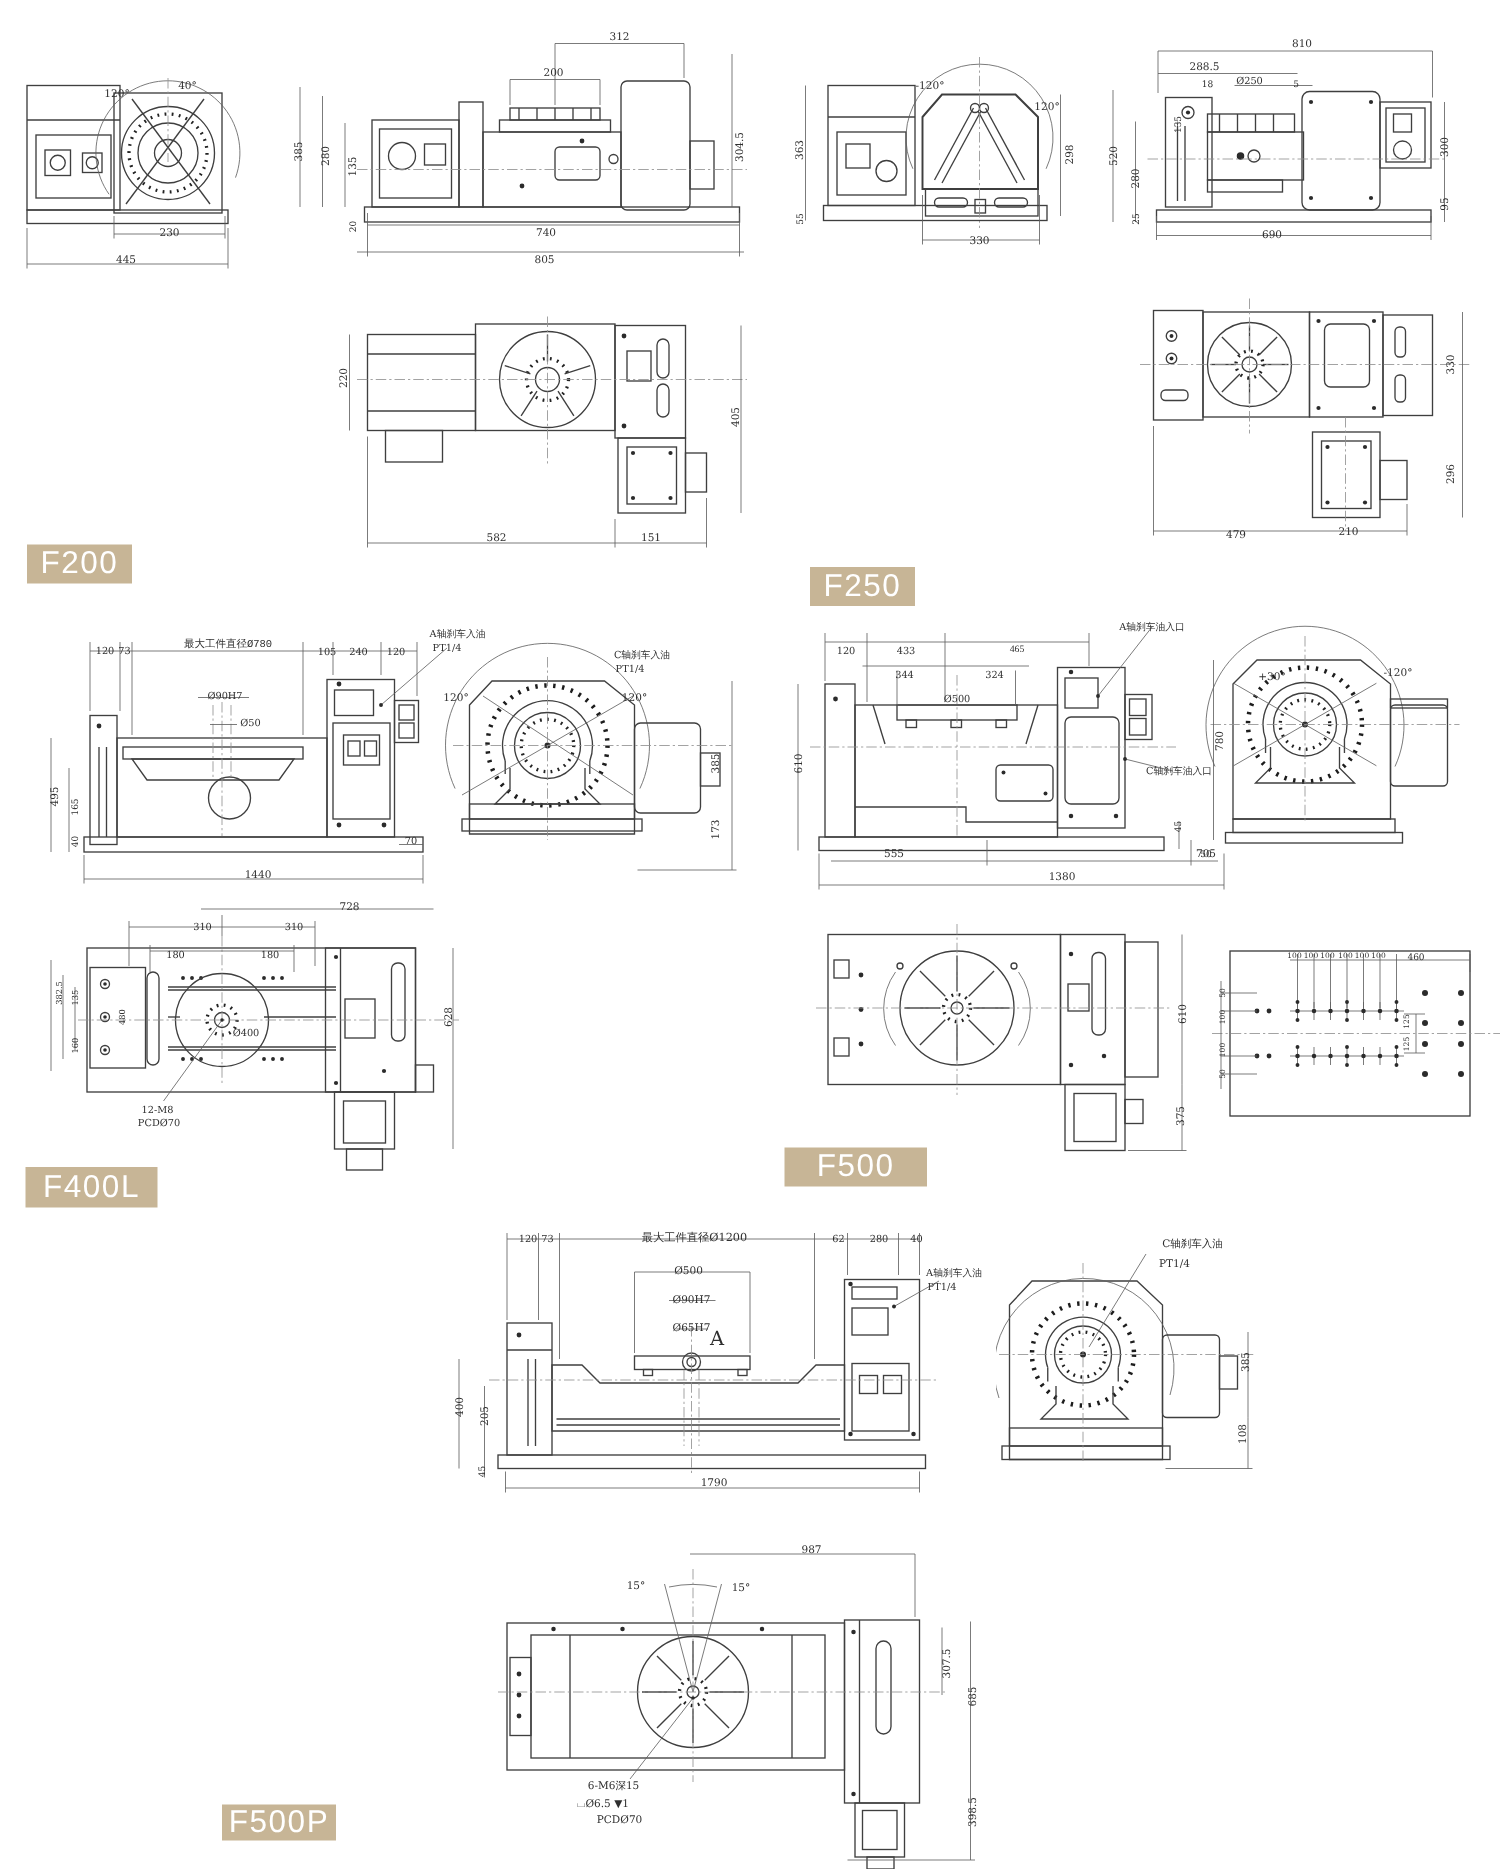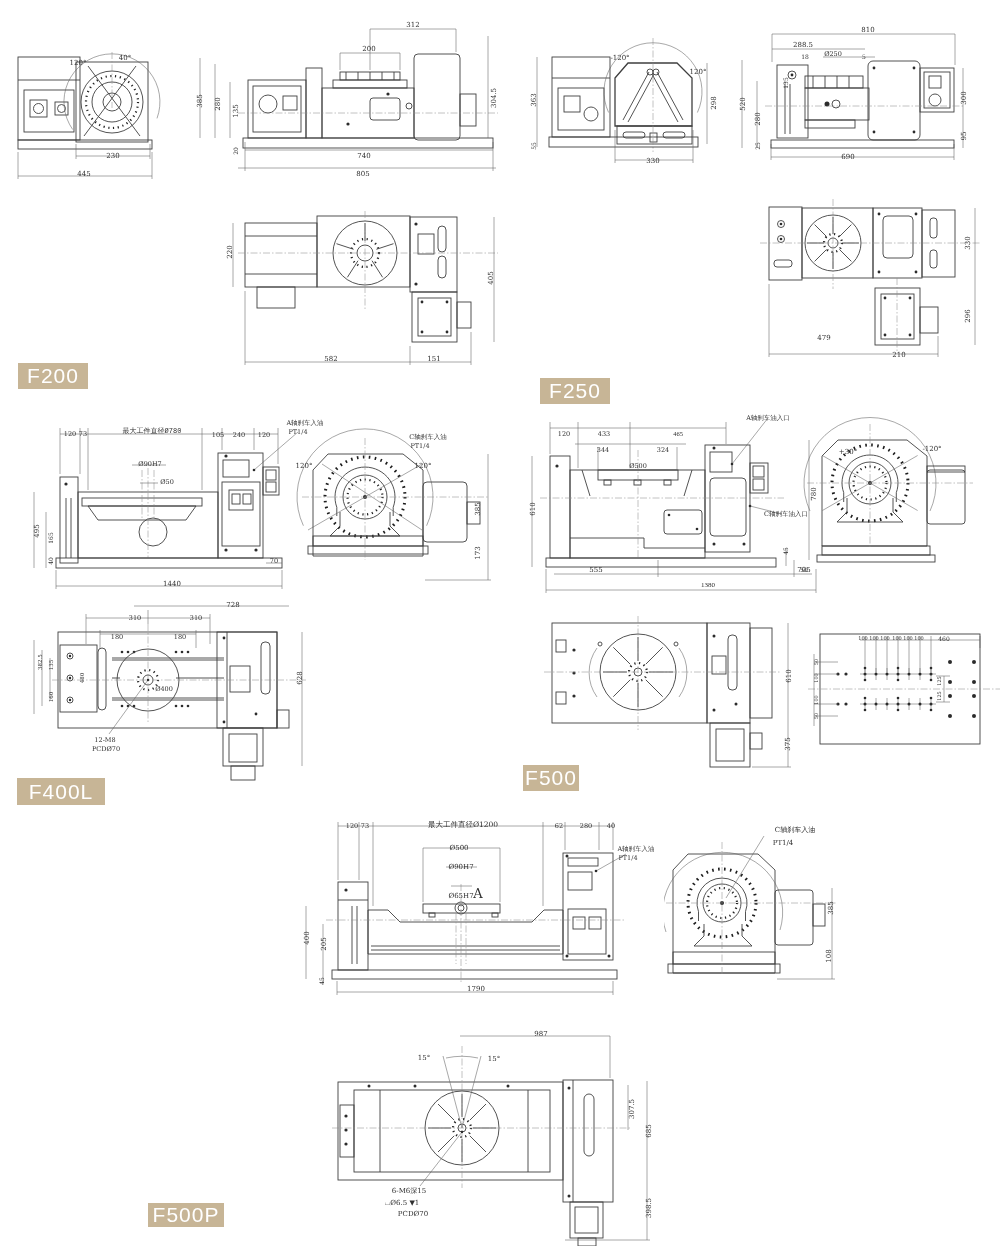--- a/index.html
+++ b/index.html
@@ -14,21 +14,21 @@
   .view svg .dotring{stroke:#222;stroke-width:2.2;stroke-dasharray:1.2 3.6;fill:none;}
   .view svg .dotring2{stroke:#1d1d1d;stroke-width:3;stroke-dasharray:1.6 4.4;fill:none;}
   .dl{position:absolute;color:#2f2f2f;white-space:nowrap;line-height:1;
       transform:translate(-50%,-50%);z-index:5;}
   .badge{position:absolute;background:#c7b596;color:#ffffff;
       font-family:"Liberation Sans",sans-serif;font-size:21px;font-weight:400;
       display:flex;align-items:center;justify-content:center;letter-spacing:1px;z-index:6;}
   #badge-f200{left:18px;top:363px;width:70px;height:26px;}
   #badge-f250{left:540px;top:378px;width:70px;height:26px;}
   #badge-f400l{left:17px;top:778px;width:88px;height:27px;}
-  #badge-f500{left:523px;top:765px;width:56px;height:26px;}
+  #badge-f500{left:523px;top:765px;width:95px;height:26px;}
   #badge-f500p{left:148px;top:1203px;width:76px;height:24px;}
 </style>
 </head>
 <body>
 
 <div id="canvas">
 
   <div class="view" style="left:10px;top:50px">
     <svg width="155" height="140" viewBox="0 0 155 140">
       <rect x="8" y="7" width="62" height="83"></rect>
@@ -719,21 +719,21 @@
     <span class="dl" style="left: 864px; top: 57px; font-size: 6px;">5</span>
     <span class="dl" style="left: 743px; top: 104px; font-size: 7px; transform: translate(-50%, -50%) rotate(-90deg);">520</span>
     <span class="dl" style="left: 786px; top: 83px; font-size: 6px; transform: translate(-50%, -50%) rotate(-90deg);">135</span>
     <span class="dl" style="left: 758px; top: 119px; font-size: 7px; transform: translate(-50%, -50%) rotate(-90deg);">280</span>
     <span class="dl" style="left: 758px; top: 146px; font-size: 6px; transform: translate(-50%, -50%) rotate(-90deg);">25</span>
     <span class="dl" style="left: 964px; top: 98px; font-size: 7px; transform: translate(-50%, -50%) rotate(-90deg);">300</span>
     <span class="dl" style="left: 964px; top: 136px; font-size: 7px; transform: translate(-50%, -50%) rotate(-90deg);">95</span>
     <span class="dl" style="left: 848px; top: 157px; font-size: 7px;">690</span>
     <span class="dl" style="left: 968px; top: 243px; font-size: 7px; transform: translate(-50%, -50%) rotate(-90deg);">330</span>
     <span class="dl" style="left: 968px; top: 316px; font-size: 7px; transform: translate(-50%, -50%) rotate(-90deg);">296</span>
-    <span class="dl" style="left: 824px; top: 338px; font-size: 7px;">479</span>
+    <span class="dl" style="left: 824px; top: 357px; font-size: 7px;">479</span>
     <span class="dl" style="left: 899px; top: 355px; font-size: 7px;">210</span>
     <span class="dl" style="left: 70px; top: 434px; font-size: 6.5px;">120</span>
     <span class="dl" style="left: 83px; top: 434px; font-size: 6.5px;">73</span>
     <span class="dl" style="left: 152px; top: 431px; font-size: 7px; font-family: Liberation Mono, monospace;">最大工件直径Ø780</span>
     <span class="dl" style="left: 218px; top: 435px; font-size: 6.5px;">105</span>
     <span class="dl" style="left: 239px; top: 435px; font-size: 6.5px;">240</span>
     <span class="dl" style="left: 264px; top: 435px; font-size: 6.5px;">120</span>
     <span class="dl" style="left: 305px; top: 423px; font-size: 6.5px;">A轴刹车入油</span>
     <span class="dl" style="left: 298px; top: 432px; font-size: 6.5px;">PT1/4</span>
     <span class="dl" style="left: 150px; top: 464px; font-size: 6.5px;">Ø90H7</span>
@@ -768,21 +768,21 @@
     <span class="dl" style="left: 603px; top: 450px; font-size: 6.5px;">344</span>
     <span class="dl" style="left: 663px; top: 450px; font-size: 6.5px;">324</span>
     <span class="dl" style="left: 638px; top: 466px; font-size: 6.5px;">Ø500</span>
     <span class="dl" style="left: 768px; top: 418px; font-size: 6.5px;">A轴刹车油入口</span>
     <span class="dl" style="left: 786px; top: 514px; font-size: 6.5px;">C轴刹车油入口</span>
     <span class="dl" style="left: 533px; top: 509px; font-size: 7px; transform: translate(-50%, -50%) rotate(-90deg);">610</span>
     <span class="dl" style="left: 786px; top: 551px; font-size: 6px; transform: translate(-50%, -50%) rotate(-90deg);">45</span>
     <span class="dl" style="left: 596px; top: 570px; font-size: 7px;">555</span>
     <span class="dl" style="left: 804px; top: 570px; font-size: 7px;">705</span>
     <span class="dl" style="left: 804px; top: 570px; font-size: 6px;">50</span>
-    <span class="dl" style="left: 708px; top: 585px; font-size: 7px; font-family: Liberation Serif, serif;">1380</span>
+    <span class="dl" style="left: 708px; top: 585px; font-size: 7px;">1380</span>
     <span class="dl" style="left: 848px; top: 416px; font-size: 7px; margin-top: 36px;">+30°</span>
     <span class="dl" style="left: 932px; top: 449px; font-size: 7px;">-120°</span>
     <span class="dl" style="left: 814px; top: 494px; font-size: 7px; transform: translate(-50%, -50%) rotate(-90deg);">780</span>
     <span class="dl" style="left: 789px; top: 676px; font-size: 7px; transform: translate(-50%, -50%) rotate(-90deg);">610</span>
     <span class="dl" style="left: 788px; top: 744px; font-size: 7px; transform: translate(-50%, -50%) rotate(-90deg);">375</span>
     <span class="dl" style="left: 863px; top: 638px; font-size: 5px;">100</span>
     <span class="dl" style="left: 874px; top: 638px; font-size: 5px;">100</span>
     <span class="dl" style="left: 885px; top: 638px; font-size: 5px;">100</span>
     <span class="dl" style="left: 897px; top: 638px; font-size: 5px;">100</span>
     <span class="dl" style="left: 908px; top: 638px; font-size: 5px;">100</span>
@@ -795,21 +795,21 @@
     <span class="dl" style="left: 816px; top: 700px; font-size: 5px; transform: translate(-50%, -50%) rotate(-90deg);">100</span>
     <span class="dl" style="left: 816px; top: 716px; font-size: 5px; transform: translate(-50%, -50%) rotate(-90deg);">50</span>
     <span class="dl" style="left: 352px; top: 826px; font-size: 6.5px;">120</span>
     <span class="dl" style="left: 365px; top: 826px; font-size: 6.5px;">73</span>
     <span class="dl" style="left: 463px; top: 825px; font-size: 7.5px;">最大工件直径Ø1200</span>
     <span class="dl" style="left: 559px; top: 826px; font-size: 6.5px; text-align: right;">62</span>
     <span class="dl" style="left: 586px; top: 826px; font-size: 6.5px;">280</span>
     <span class="dl" style="left: 611px; top: 826px; font-size: 6.5px;">40</span>
     <span class="dl" style="left: 459px; top: 848px; font-size: 7px;">Ø500</span>
     <span class="dl" style="left: 461px; top: 867px; font-size: 7px;">Ø90H7</span>
-    <span class="dl" style="left: 461px; top: 886px; font-size: 7px; margin-top: 10px;">Ø65H7</span>
+    <span class="dl" style="left: 461px; top: 886px; font-size: 7px;">Ø65H7</span>
     <span class="dl" style="left: 478px; top: 893px; font-size: 13px;">A</span>
     <span class="dl" style="left: 636px; top: 849px; font-size: 6.5px;">A轴刹车入油</span>
     <span class="dl" style="left: 628px; top: 858px; font-size: 6.5px;">PT1/4</span>
     <span class="dl" style="left: 307px; top: 938px; font-size: 7px; transform: translate(-50%, -50%) rotate(-90deg);">400</span>
     <span class="dl" style="left: 324px; top: 944px; font-size: 7px; transform: translate(-50%, -50%) rotate(-90deg);">205</span>
     <span class="dl" style="left: 322px; top: 981px; font-size: 6px; transform: translate(-50%, -50%) rotate(-90deg);">45</span>
     <span class="dl" style="left: 476px; top: 989px; font-size: 7px;">1790</span>
     <span class="dl" style="left: 795px; top: 830px; font-size: 7px;">C轴刹车入油</span>
     <span class="dl" style="left: 783px; top: 843px; font-size: 7px;">PT1/4</span>
     <span class="dl" style="left: 831px; top: 908px; font-size: 7px; transform: translate(-50%, -50%) rotate(-90deg);">385</span>

